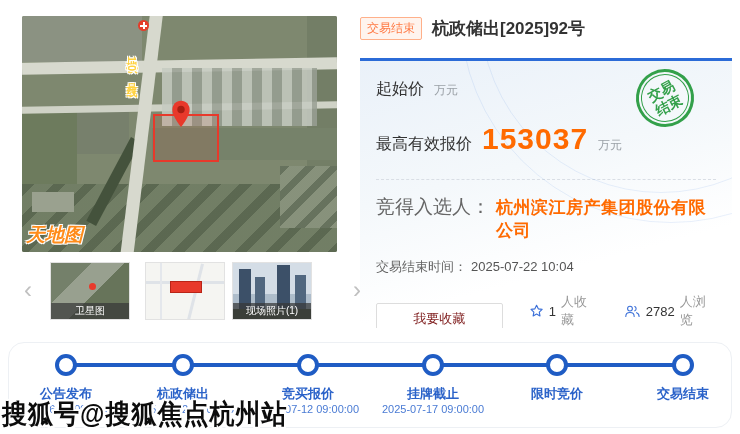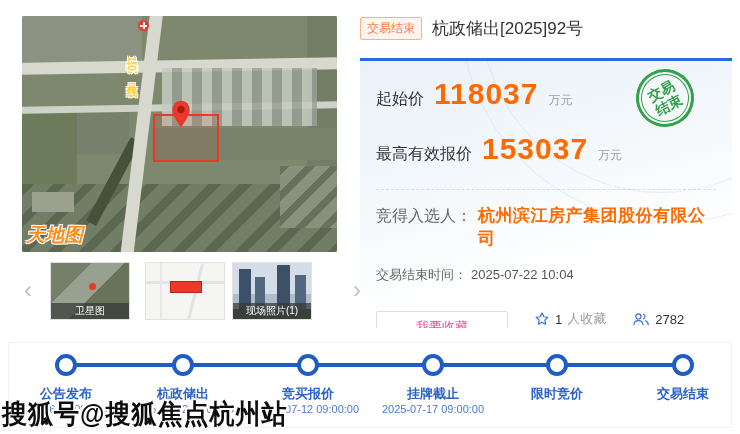--- a/index.html
+++ b/index.html
@@ -60,52 +60,52 @@
   .thumb.t3 .tw4 { left:62px; width:11px; height:34px; background:#51677f; }
   .thumb .cap { position:absolute; left:0; right:0; bottom:0; height:16px; line-height:16px;
      background:rgba(55,55,55,.72); color:#fff; font-size:10px; text-align:center; }
   .thumb.t2 .cap { height:20px; line-height:20px; background:rgba(110,110,110,.85); }
 
   
   .panel { position:absolute; left:360px; top:14px; width:372px; }
   .head { display:flex; align-items:center; gap:10px; height:28px; }
   .badge { font-size:12px; color:#ff7a45; background:#fff4ee; border:1px solid #ffb08a;
            padding:2px 6px; border-radius:2px; white-space:nowrap; }
-  .title { font-size:17px; font-weight:normal; color:#333; }
+  .title { font-size:17px; font-weight:bold; color:#333; }
   .card { position:relative; margin-top:16px; border-top:3px solid #2b6bd7; height:270px;
           background:linear-gradient(165deg,#eaf1f9 0%,#f4f8fb 40%,#ffffff 72%);
           padding:18px 16px 0 16px; overflow:hidden; }
   .card::before, .card::after { content:""; position:absolute; border:1px solid rgba(43,107,215,.10);
           border-radius:50%; width:420px; height:420px; right:-150px; top:-260px; pointer-events:none; }
   .card::after { width:360px; height:360px; right:-110px; top:-230px; }
   .price-row { display:flex; align-items:baseline; gap:10px; margin-bottom:24px; position:relative; z-index:1; }
   .price-label { font-size:16px; color:#333; }
   .price-value { font-size:30px; font-weight:bold; color:#ff6a00; line-height:1; letter-spacing:1px; }
   .price-unit { font-size:12px; color:#9aa0a6; }
   .stamp { position:absolute; right:38px; top:8px; width:58px; height:58px; border:3px solid #33a04a;
            border-radius:50%; transform:rotate(-28deg); display:flex; align-items:center; justify-content:center;
            z-index:2; background:rgba(255,255,255,.15); }
   .stamp::before { content:""; position:absolute; inset:2px; border:1px solid #33a04a; border-radius:50%; }
   .stamp-text { font-size:14px; font-weight:bold; color:#33a04a; text-align:center; line-height:1.15; }
   .dash-divider { border-top:1px dashed #d9dee5; margin:2px 0 14px 0; }
   .winner-row { display:flex; align-items:baseline; gap:6px; margin-bottom:16px; position:relative; z-index:1; }
-  .winner-label { font-size:16px; color:#666; white-space:nowrap; }
+  .winner-label { font-size:19px; color:#666; white-space:nowrap; }
   .winner-value { font-size:17px; font-weight:bold; color:#ff6a00; letter-spacing:.5px; }
   .time-row { font-size:13px; color:#666; margin-bottom:12px; }
   .time-value { color:#555; margin-left:4px; }
   .actions { display:flex; align-items:center; gap:26px; position:relative; z-index:1; }
   .fav-btn { width:132px; height:31px; background:#fff; border:1px solid #ddd; border-radius:2px;
-             font-size:13px; color:#ec4899; cursor:pointer; font-family:inherit;margin-top:15px; }
+             font-size:13px; color:#7f1d1d; cursor:pointer; font-family:inherit;margin-top:15px; }
   .stat { display:flex; align-items:center; gap:5px; font-size:13px; }
   .stat .num { color:#333; } .stat .suf { color:#999; }
   .stat svg { display:block; }
 
   
   .timeline { position:absolute; left:8px; top:342px; width:724px; height:86px;
-              border:1px solid #edf0f4; border-radius:0; background:#fff; }
+              border:1px solid #edf0f4; border-radius:16px; background:#fff; }
   .tl-line { position:absolute; left:57px; top:20px; width:617px; height:4px; background:#1f5cc4; border-radius:2px; }
   .tl-node { position:absolute; top:11px; width:22px; height:22px; border:4px solid #1f5cc4;
              border-radius:50%; background:#fff; transform:translateX(-50%); }
   .tl-label { position:absolute; top:42px; transform:translateX(-50%); font-size:13px; font-weight:bold;
               color:#2a62c9; white-space:nowrap; }
   .tl-date { position:absolute; top:60px; transform:translateX(-50%); font-size:11px;
              color:#4a7bd4; white-space:nowrap;text-align:right; }
   .n1 { left:57px; } .n2 { left:174px; } .n3 { left:299px; }
   .n4 { left:424px; } .n5 { left:548px; } .n6 { left:674px; }
 
@@ -175,21 +175,20 @@
     </div>
     <div class="card">
       <div class="stamp">
         <div class="stamp-text">
           <div>交易</div>
           <div>结束</div>
         </div>
       </div>
       <div class="price-row">
         <span class="price-label">起始价</span>
-        <span class="price-value">118037</span>
         <span class="price-unit">万元</span>
       </div>
       <div class="price-row">
         <span class="price-label">最高有效报价</span>
         <span class="price-value">153037</span>
         <span class="price-unit">万元</span>
       </div>
       <div class="dash-divider"></div>
       <div class="winner-row">
         <span class="winner-label">竞得入选人：</span>
@@ -207,20 +206,21 @@
           <span class="num">1</span>
             <span class="suf">人收藏</span>
         </div>
         <div class="stat">
           <svg width="18" height="16" viewBox="0 0 28 24">
             <circle cx="10" cy="8" r="4" fill="none" stroke="#3a6fd8" stroke-width="1.8"></circle>
             <path d="M3 21c0-4 3.2-6.5 7-6.5s7 2.5 7 6.5" fill="none" stroke="#3a6fd8" stroke-width="1.8" stroke-linecap="round"></path>
             <path d="M18 4.5a4 4 0 010 7.2M21 14.8c2.6 1 4.2 3.2 4.2 6.2" fill="none" stroke="#3a6fd8" stroke-width="1.8" stroke-linecap="round"></path>
           </svg>
           <span class="num">2782</span>
+            <span class="suf">人浏览</span>
         </div>
       </div>
     </div>
   </div>
 
   <div class="timeline">
     <div class="tl-line"></div>
     <div class="tl-node n1"></div>
     <div class="tl-node n2"></div>
     <div class="tl-node n3"></div>

